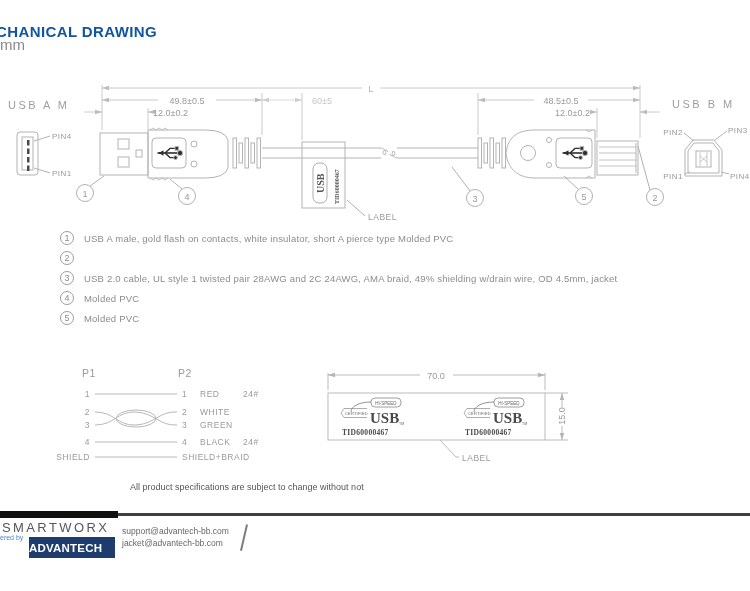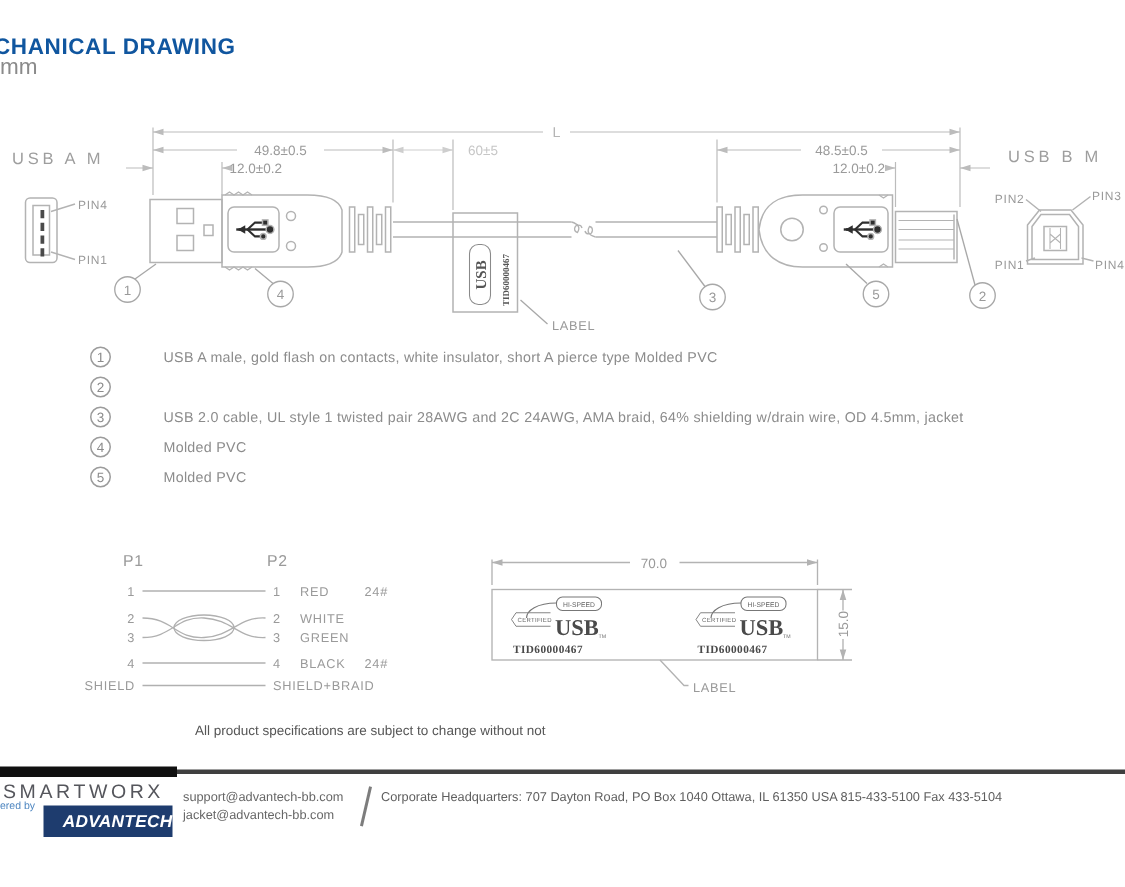--- a/index.html
+++ b/index.html
@@ -16,31 +16,31 @@
   svg text { font-family:"Liberation Sans", sans-serif; }
   .serif { font-family:"Liberation Serif", serif; }
 
   
   .notes { left:60px; top:231px; width:660px; }
   .note-row { position:absolute; left:0; display:flex; align-items:center; }
   .note-num {
     width:14px; height:14px; border:1px solid #9c9c9c; border-radius:50%;
     color:#8c8c8c; font-size:9px; line-height:13px; text-align:center; flex:0 0 14px;
   }
-  .note-text { margin-left:35px; font-size:9.5px; color:#8c8c8c; letter-spacing:.2px; white-space:nowrap; }
+  .note-text { margin-left:10px; font-size:9.5px; color:#8c8c8c; letter-spacing:.2px; white-space:nowrap; }
 
   
   .disclaimer { right:0px; top:481px; width:620px; text-align:left; font-size:9px; color:#565656; line-height:12px; white-space:nowrap; }
 
   
   .footer-rule  { left:0; top:513px; width:750px; height:3px; background:#3f3f3f; }
   .footer-rule2 { left:0; top:511px; width:118px; height:7px; background:#101010; }
   .smartworx { left:2px; top:520px; font-size:13px; font-weight:400; color:#55565c; letter-spacing:2.4px; white-space:nowrap; }
   .poweredby { left:0px; top:534px; font-size:7px; color:#4e86c0; white-space:nowrap; }
-  .adv-box { left:29px; top:537px; width:86px; height:21px; background:#1e3c6e; display:flex; align-items:center; justify-content:flex-end;font-style:italic; }
+  .adv-box { left:29px; top:537px; width:86px; height:21px; background:#1e3c6e; display:flex; align-items:center; justify-content:flex-start; }
   .adv-text { color:#ffffff; font-weight:bold; font-size:11.5px; letter-spacing:.2px; }
   .emails { left:122px; top:526px; font-size:8.5px; color:#666666; line-height:11.5px; white-space:nowrap; }
   .slash { left:243px; top:524px; width:1.5px; height:27px; background:#7d7d7d; transform:rotate(13deg); }
   .corp { left:254px; top:525px; font-size:8.5px; color:#5e5e5e; line-height:12px; white-space:nowrap; }
 </style>
 </head>
 <body>
 
 <div class="abs title">CHANICAL DRAWING</div>
 <div class="abs unit">mm</div>
@@ -207,21 +207,21 @@
 <div class="abs notes">
   <div class="note-row" style="top:0px">
     <span class="note-num">1</span>
     <span class="note-text">USB A male, gold flash on contacts, white insulator, short A pierce type Molded PVC</span>
   </div>
   <div class="note-row" style="top:20px">
     <span class="note-num">2</span>
   </div>
   <div class="note-row" style="top:40px">
     <span class="note-num">3</span>
-    <span class="note-text">USB 2.0 cable, UL style 1 twisted pair 28AWG and 2C 24AWG, AMA braid, 64% shielding w/drain wire, OD 4.5mm, jacket</span>
+    <span class="note-text">USB 2.0 cable, UL style 1 twisted pair 28AWG and 2C 24AWG, AMA braid, 49% shielding w/drain wire, OD 4.5mm, jacket</span>
   </div>
   <div class="note-row" style="top:60px">
     <span class="note-num">4</span>
     <span class="note-text">Molded PVC</span>
   </div>
   <div class="note-row" style="top:80px">
     <span class="note-num">5</span>
     <span class="note-text">Molded PVC</span>
   </div>
 </div>
@@ -308,14 +308,13 @@
 <div class="abs poweredby">ered by</div>
 <div class="abs adv-box">
   <span class="adv-text">ADVANTECH</span>
 </div>
 <div class="abs emails">
   <div>support@advantech-bb.com</div>
   <div>jacket@advantech-bb.com</div>
 </div>
 <div class="abs slash"></div>
 <div class="abs corp">
-  <div>Corporate Headquarters: 707 Dayton Road, PO Box 1040 Ottawa, IL 61350 USA   815-433-5100   Fax 433-5104</div>
 </div>
 
 </body></html>

